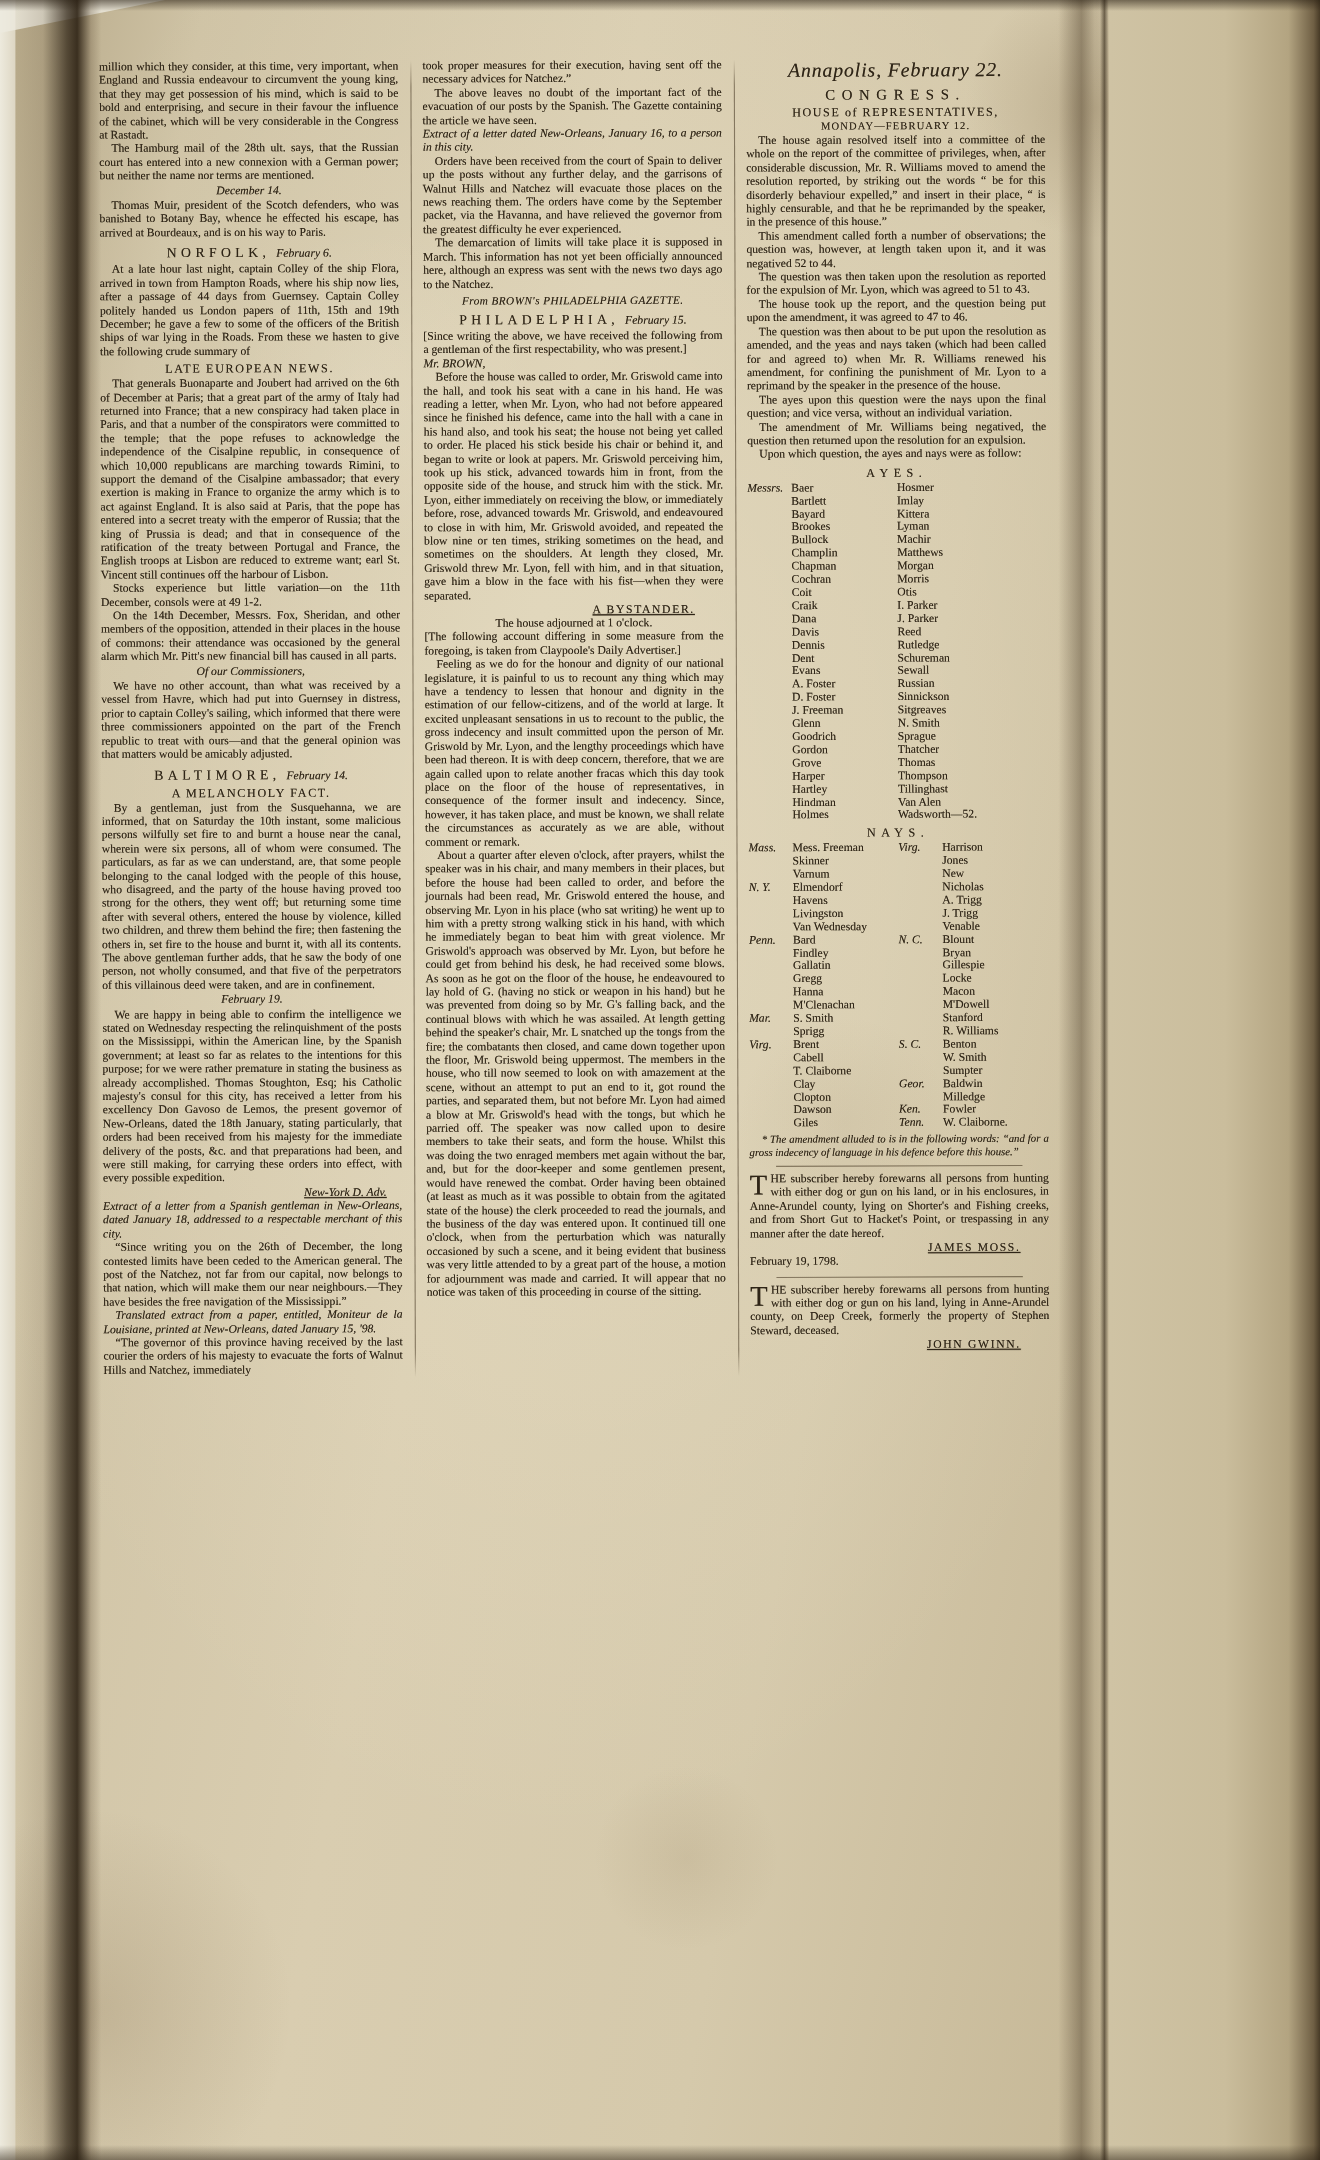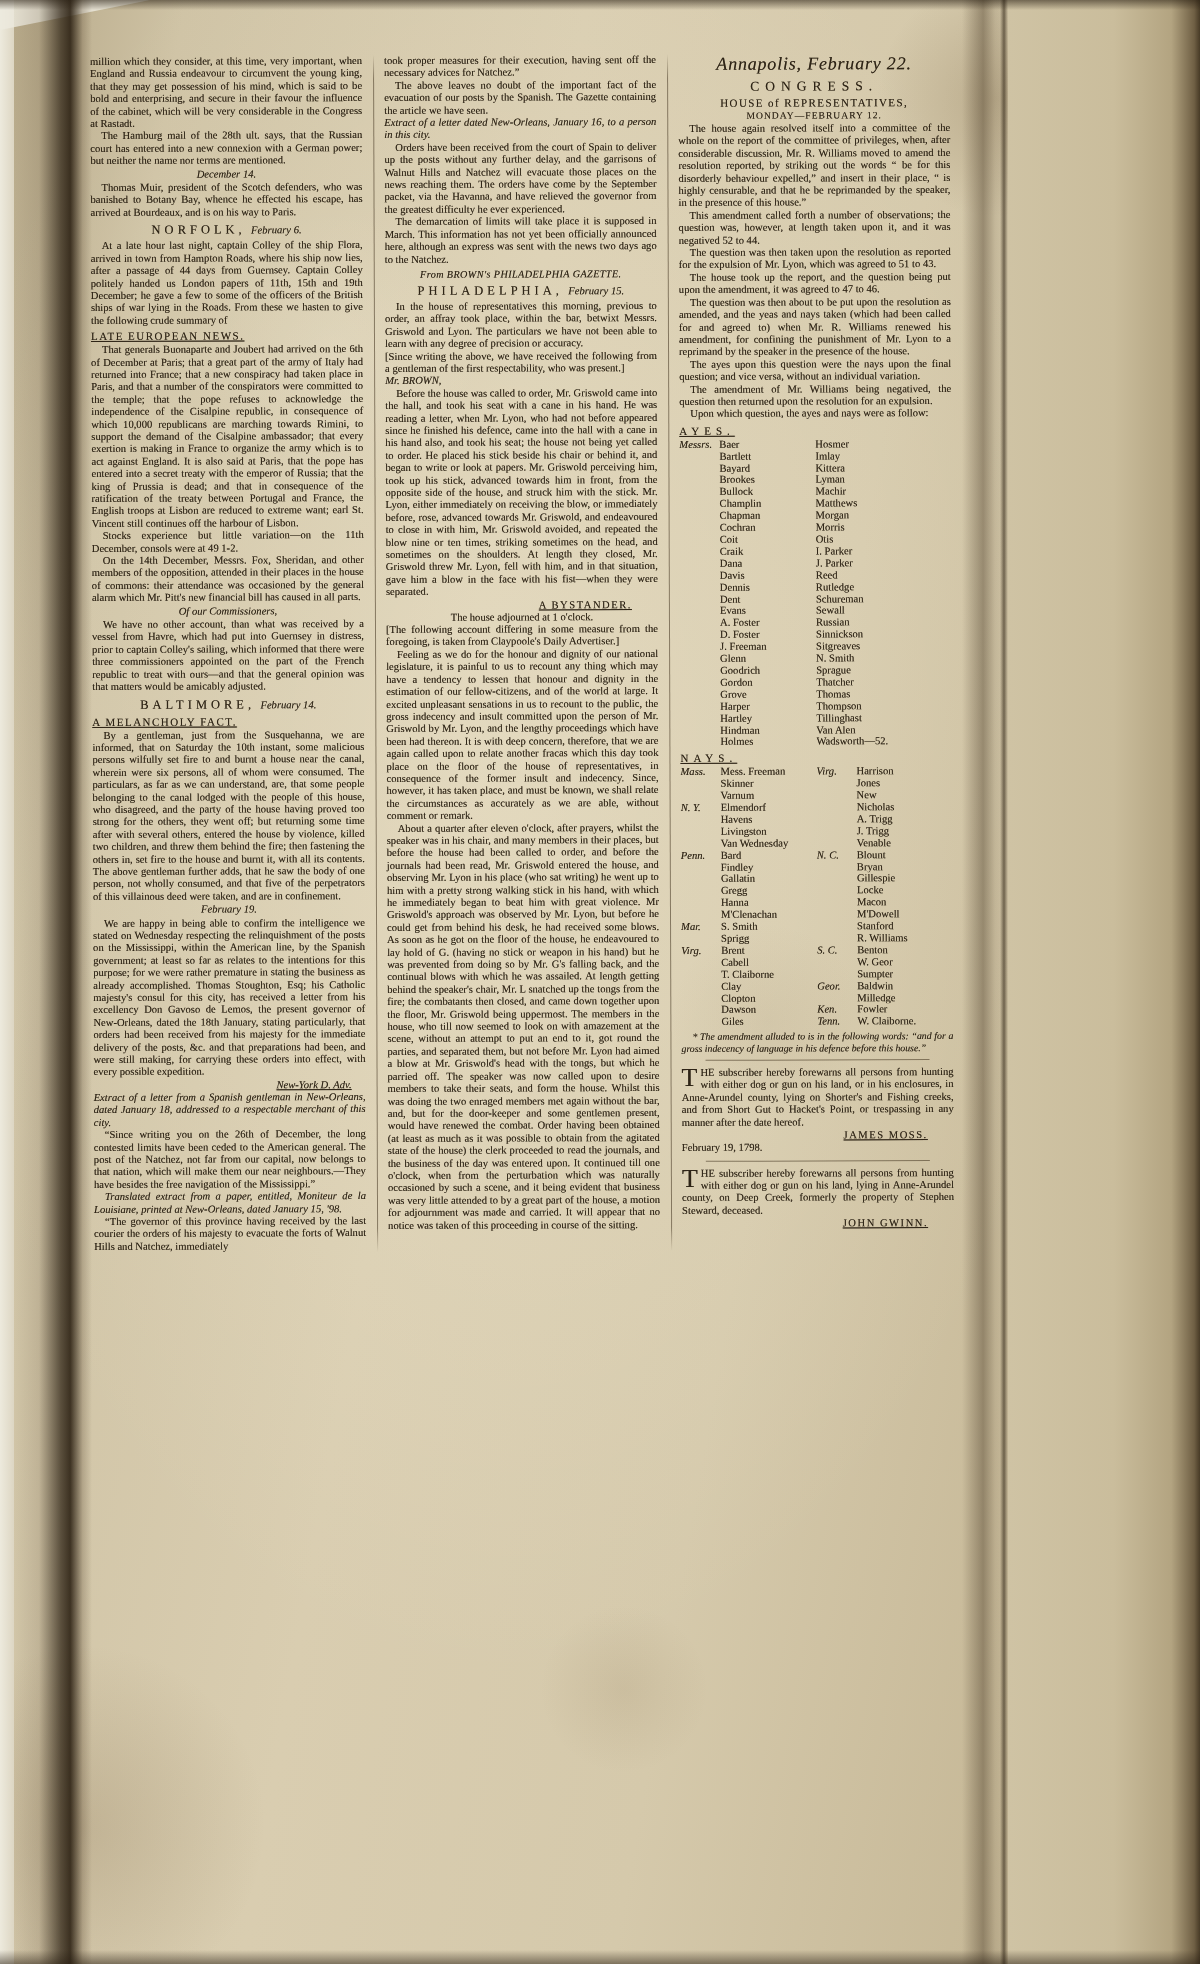--- a/index.html
+++ b/index.html
@@ -56,21 +56,21 @@
   .vrule { flex: 0 0 1px; width: 1px; margin: 0 10.5px;
     background: linear-gradient(180deg, rgba(60,45,25,0), rgba(60,45,25,.55) 2%, rgba(60,45,25,.55) 98%, rgba(60,45,25,0)); }
 
   .para { margin: 0; font-size: 10.6px; line-height: 12.4px; text-align: justify; text-indent: 11px; }
   .noind { text-indent: 0; }
   .ital { font-style: italic; }
   .center { text-align: center; }
   .dateline { margin: 1px 0; font-size: 10.6px; line-height: 12.4px; text-align: center; font-style: italic; }
   .sig { margin: 0; font-size: 10.6px; line-height: 13px; text-align: right; font-style: italic; padding-right: 14px; text-indent: 0; text-decoration: underline; }
   .sig.caps { font-style: normal; letter-spacing: 1.5px; padding-right: 26px; }
-  .heading { margin: 3px 0 2px; text-align: left; font-size: 11px; letter-spacing: 1.5px; font-weight: normal; text-decoration: underline; }
+  .heading { margin: 3px 0 2px; text-align: center; font-size: 11px; letter-spacing: 1.5px; font-weight: normal; }
   .heading.spaced { letter-spacing: 5px; margin: 4px 0 2px; }
   .gazline { margin: 3px 0 1px; text-align: center; font-size: 10.2px; letter-spacing: .4px; font-weight: normal; font-style: italic; }
   .cityline { margin: 4px 0 2px; text-align: center; font-weight: normal; font-size: 10.6px; }
   .cityname { font-size: 12.5px; letter-spacing: 4px; }
   .citydate { font-style: italic; font-size: 10.6px; margin-top: 20px; }
   .masthead { margin: 0 0 4px; text-align: center; font-style: italic; font-weight: normal; font-size: 18px; letter-spacing: .8px; }
   .congress { margin: 2px 0; text-align: center; font-size: 13.5px; letter-spacing: 6px; font-weight: normal; }
   .house { margin: 0; text-align: center; font-size: 11px; letter-spacing: 1.4px; font-weight: normal; }
   .monday { margin: 1px 0 2px; text-align: center; font-size: 9.6px; letter-spacing: 1px; }
   .footnote { margin: 3px 0 2px; font-size: 9.8px; line-height: 11.4px; font-style: italic; text-align: justify; text-indent: 11px; }
@@ -124,21 +124,20 @@
       </section>
     <div class="vrule"></div>
     <section class="col">
         <p class="para noind">took proper measures for their execution, having sent off the necessary advices for Natchez.”</p>
         <p class="para">The above leaves no doubt of the important fact of the evacuation of our posts by the Spanish. The Gazette containing the article we have seen.</p>
         <p class="para ital noind">Extract of a letter dated New-Orleans, January 16, to a person in this city.</p>
         <p class="para">Orders have been received from the court of Spain to deliver up the posts without any further delay, and the garrisons of Walnut Hills and Natchez will evacuate those places on the news reaching them. The orders have come by the September packet, via the Havanna, and have relieved the governor from the greatest difficulty he ever experienced.</p>
         <p class="para">The demarcation of limits will take place it is supposed in March. This information has not yet been officially announced here, although an express was sent with the news two days ago to the Natchez.</p>
         <h3 class="gazline">From BROWN's PHILADELPHIA GAZETTE.</h3>
         <h3 class="cityline"><span class="cityname">PHILADELPHIA,</span><i class="citydate"> February 15.</i></h3>
-        <p class="para">In the house of representatives this morning, previous to order, an affray took place, within the bar, betwixt Messrs. Griswold and Lyon. The particulars we have not been able to learn with any degree of precision or accuracy.</p>
         <p class="para noind">[Since writing the above, we have received the following from a gentleman of the first respectability, who was present.]</p>
         <p class="para ital noind">Mr. BROWN,</p>
         <p class="para">Before the house was called to order, Mr. Griswold came into the hall, and took his seat with a cane in his hand. He was reading a letter, when Mr. Lyon, who had not before appeared since he finished his defence, came into the hall with a cane in his hand also, and took his seat; the house not being yet called to order. He placed his stick beside his chair or behind it, and began to write or look at papers. Mr. Griswold perceiving him, took up his stick, advanced towards him in front, from the opposite side of the house, and struck him with the stick. Mr. Lyon, either immediately on receiving the blow, or immediately before, rose, advanced towards Mr. Griswold, and endeavoured to close in with him, Mr. Griswold avoided, and repeated the blow nine or ten times, striking sometimes on the head, and sometimes on the shoulders. At length they closed, Mr. Griswold threw Mr. Lyon, fell with him, and in that situation, gave him a blow in the face with his fist—when they were separated.</p>
         <p class="sig caps">A BYSTANDER.</p>
         <p class="para noind center">The house adjourned at 1 o'clock.</p>
         <p class="para noind">[The following account differing in some measure from the foregoing, is taken from Claypoole's Daily Advertiser.]</p>
         <p class="para">Feeling as we do for the honour and dignity of our national legislature, it is painful to us to recount any thing which may have a tendency to lessen that honour and dignity in the estimation of our fellow-citizens, and of the world at large. It excited unpleasant sensations in us to recount to the public, the gross indecency and insult committed upon the person of Mr. Griswold by Mr. Lyon, and the lengthy proceedings which have been had thereon. It is with deep concern, therefore, that we are again called upon to relate another fracas which this day took place on the floor of the house of representatives, in consequence of the former insult and indecency. Since, however, it has taken place, and must be known, we shall relate the circumstances as accurately as we are able, without comment or remark.</p>
         <p class="para">About a quarter after eleven o'clock, after prayers, whilst the speaker was in his chair, and many members in their places, but before the house had been called to order, and before the journals had been read, Mr. Griswold entered the house, and observing Mr. Lyon in his place (who sat writing) he went up to him with a pretty strong walking stick in his hand, with which he immediately began to beat him with great violence. Mr Griswold's approach was observed by Mr. Lyon, but before he could get from behind his desk, he had received some blows. As soon as he got on the floor of the house, he endeavoured to lay hold of G. (having no stick or weapon in his hand) but he was prevented from doing so by Mr. G's falling back, and the continual blows with which he was assailed. At length getting behind the speaker's chair, Mr. L snatched up the tongs from the fire; the combatants then closed, and came down together upon the floor, Mr. Griswold being uppermost. The members in the house, who till now seemed to look on with amazement at the scene, without an attempt to put an end to it, got round the parties, and separated them, but not before Mr. Lyon had aimed a blow at Mr. Griswold's head with the tongs, but which he parried off. The speaker was now called upon to desire members to take their seats, and form the house. Whilst this was doing the two enraged members met again without the bar, and, but for the door-keeper and some gentlemen present, would have renewed the combat. Order having been obtained (at least as much as it was possible to obtain from the agitated state of the house) the clerk proceeded to read the journals, and the business of the day was entered upon. It continued till one o'clock, when from the perturbation which was naturally occasioned by such a scene, and it being evident that business was very little attended to by a great part of the house, a motion for adjournment was made and carried. It will appear that no notice was taken of this proceeding in course of the sitting.</p>
       </section>
     <div class="vrule"></div>
@@ -554,21 +553,21 @@
               <span>Benton</span>
             </span>
           </div>
           <div class="nrow">
             <span class="ncell">
               <i class="npre"></i>
               <span>Cabell</span>
             </span>
             <span class="ncell">
               <i class="npre"></i>
-              <span>W. Geor</span>
+              <span>W. Smith</span>
             </span>
           </div>
           <div class="nrow">
             <span class="ncell">
               <i class="npre"></i>
               <span>T. Claiborne</span>
             </span>
             <span class="ncell">
               <i class="npre"></i>
               <span>Sumpter</span>

